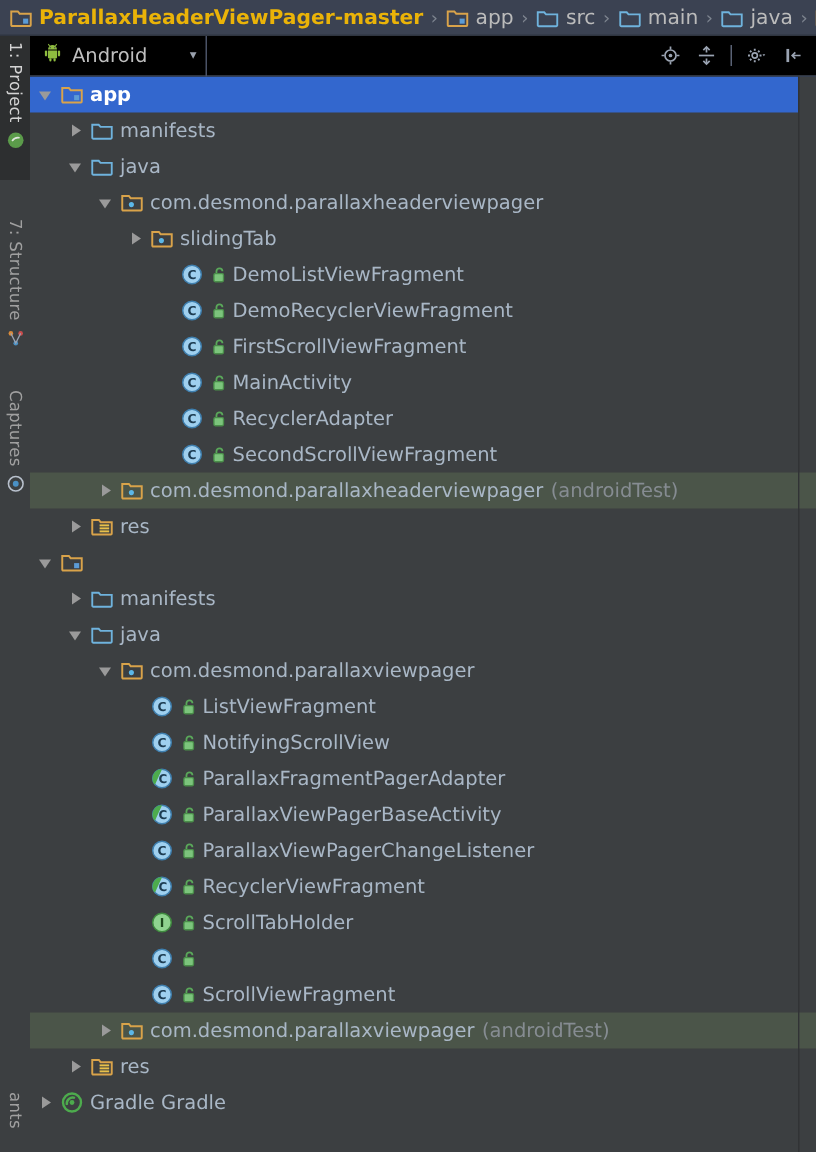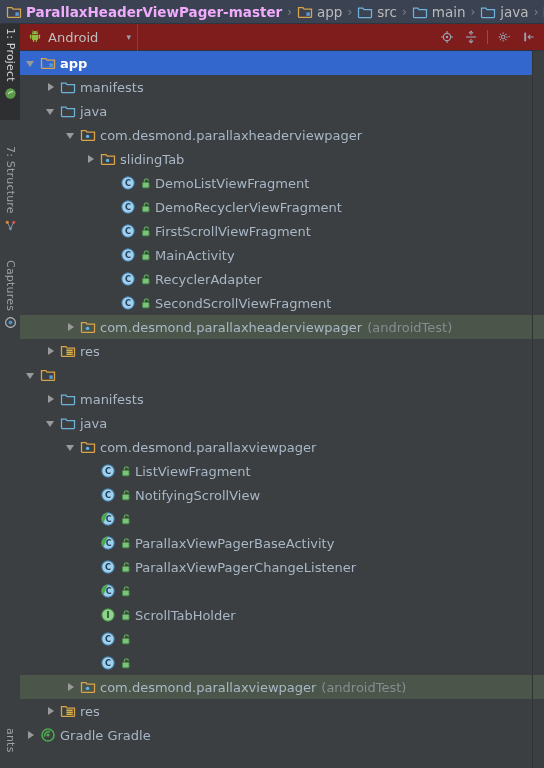--- a/index.html
+++ b/index.html
@@ -14,42 +14,42 @@
 
   
   .breadcrumb{
     position:absolute;left:0;top:0;width:544px;height:24px;
     background:#3b4252;display:flex;align-items:center;
     padding-left:6px;box-sizing:border-box;overflow:hidden;
     border-bottom:1px solid #2f3540;
   }
   .crumb{display:flex;align-items:center;flex:0 0 auto;height:24px;}
   .crumb .lbl{margin-left:4px;white-space:nowrap;color:#bbbbbb;font-size:13.5px;}
-  .crumb.first .lbl{font-weight:bold;color:#f0abfc;}
+  .crumb.first .lbl{font-weight:bold;color:#eab308;}
   .sep{color:#7d848f;margin:0 5px;font-size:12px;flex:0 0 auto;}
 
   
   .toolstrip{
     position:absolute;left:0;top:24px;width:20px;height:744px;
     background:#3c3f41;border-right:1px solid #2b2b2b;
   }
   .vtab{
     position:absolute;left:0;width:20px;
     writing-mode:vertical-rl;
     font-size:11px;color:#a0a0a0;
     white-space:nowrap;letter-spacing:0.2px;
     padding:4px 0;box-sizing:border-box;
     display:flex;align-items:center;
   }
   .vtab.active{background:#2d2f30;color:#d4d4d4;}
 
   
   .panelbar{
     position:absolute;left:20px;top:24px;width:524px;height:27px;
-    background:#7f1d1d;border-bottom:1px solid #2f3540;
+    background:#000000;border-bottom:1px solid #2f3540;
     display:flex;align-items:center;box-sizing:border-box;
   }
   .viewsel{
     display:flex;align-items:center;height:27px;padding:0 6px 0 8px;
     box-sizing:border-box;min-width:118px;
     border-right:1px solid #4a5266;
   }
   .viewsel .nm{margin-left:6px;color:#bfbfbf;font-size:13px;}
   .viewsel .caret{margin-left:auto;color:#9aa1ad;font-size:9px;}
   .tbicons{margin-left:auto;display:flex;align-items:center;gap:9px;padding-right:8px;}
@@ -419,20 +419,21 @@
         <span class="arrow none"></span>
         <svg width="16" height="16" viewBox="0 0 16 16" class="icon">
           <circle cx="8" cy="8" r="6.2" fill="#9fd0ef" stroke="#3f7fae" stroke-width="1"></circle>
           <path d="M8 1.8A6.2 6.2 0 0 0 3.3 12.2z" fill="#4dab4d"></path>
           <text x="8.6" y="11.3" font-size="8" font-family="DejaVu Sans, sans-serif" text-anchor="middle" fill="#1d3c52" font-weight="bold">C</text>
         </svg>
         <svg width="12" height="16" viewBox="0 0 12 16" class="badge">
           <path d="M4.3 7.6V5.9a2 2 0 0 1 4 0" fill="none" stroke="#5aa85a" stroke-width="1.2"></path>
           <rect x="2.6" y="7.4" width="6.4" height="5.4" rx="0.9" fill="#7cc47c" stroke="#4a8e4a" stroke-width="0.9"></rect>
         </svg>
+        <span class="label">ParallaxFragmentPagerAdapter</span>
       </div>
       <div class="row" style="padding-left: 66px;">
         <span class="arrow none"></span>
         <svg width="16" height="16" viewBox="0 0 16 16" class="icon">
           <circle cx="8" cy="8" r="6.2" fill="#9fd0ef" stroke="#3f7fae" stroke-width="1"></circle>
           <path d="M8 1.8A6.2 6.2 0 0 0 3.3 12.2z" fill="#4dab4d"></path>
           <text x="8.6" y="11.3" font-size="8" font-family="DejaVu Sans, sans-serif" text-anchor="middle" fill="#1d3c52" font-weight="bold">C</text>
         </svg>
         <svg width="12" height="16" viewBox="0 0 12 16" class="badge">
           <path d="M4.3 7.6V5.9a2 2 0 0 1 4 0" fill="none" stroke="#5aa85a" stroke-width="1.2"></path>
@@ -456,20 +457,21 @@
         <span class="arrow none"></span>
         <svg width="16" height="16" viewBox="0 0 16 16" class="icon">
           <circle cx="8" cy="8" r="6.2" fill="#9fd0ef" stroke="#3f7fae" stroke-width="1"></circle>
           <path d="M8 1.8A6.2 6.2 0 0 0 3.3 12.2z" fill="#4dab4d"></path>
           <text x="8.6" y="11.3" font-size="8" font-family="DejaVu Sans, sans-serif" text-anchor="middle" fill="#1d3c52" font-weight="bold">C</text>
         </svg>
         <svg width="12" height="16" viewBox="0 0 12 16" class="badge">
           <path d="M4.3 7.6V5.9a2 2 0 0 1 4 0" fill="none" stroke="#5aa85a" stroke-width="1.2"></path>
           <rect x="2.6" y="7.4" width="6.4" height="5.4" rx="0.9" fill="#7cc47c" stroke="#4a8e4a" stroke-width="0.9"></rect>
         </svg>
+        <span class="label">RecyclerViewFragment</span>
       </div>
       <div class="row" style="padding-left: 66px;">
         <span class="arrow none"></span>
         <svg width="16" height="16" viewBox="0 0 16 16" class="icon">
           <circle cx="8" cy="8" r="6.2" fill="#8fd38f" stroke="#3f8a3f" stroke-width="1"></circle>
           <text x="8" y="11.3" font-size="8.2" font-family="DejaVu Sans, sans-serif" text-anchor="middle" fill="#1d4a1d" font-weight="bold">I</text>
         </svg>
         <svg width="12" height="16" viewBox="0 0 12 16" class="badge">
           <path d="M4.3 7.6V5.9a2 2 0 0 1 4 0" fill="none" stroke="#5aa85a" stroke-width="1.2"></path>
           <rect x="2.6" y="7.4" width="6.4" height="5.4" rx="0.9" fill="#7cc47c" stroke="#4a8e4a" stroke-width="0.9"></rect>
@@ -490,20 +492,21 @@
       <div class="row" style="padding-left: 66px;">
         <span class="arrow none"></span>
         <svg width="16" height="16" viewBox="0 0 16 16" class="icon">
           <circle cx="8" cy="8" r="6.2" fill="#9fd0ef" stroke="#3f7fae" stroke-width="1"></circle>
           <text x="8" y="11.3" font-size="8.2" font-family="DejaVu Sans, sans-serif" text-anchor="middle" fill="#1d3c52" font-weight="bold">C</text>
         </svg>
         <svg width="12" height="16" viewBox="0 0 12 16" class="badge">
           <path d="M4.3 7.6V5.9a2 2 0 0 1 4 0" fill="none" stroke="#5aa85a" stroke-width="1.2"></path>
           <rect x="2.6" y="7.4" width="6.4" height="5.4" rx="0.9" fill="#7cc47c" stroke="#4a8e4a" stroke-width="0.9"></rect>
         </svg>
+        <span class="label">ScrollViewFragment</span>
       </div>
       <div class="row testsrc" style="padding-left: 46px;">
         <span class="arrow closed"></span>
         <svg width="16" height="16" viewBox="0 0 16 16" class="icon">
           <path d="M1.5 3.6h4.4l1.2 1.5h7.4v7.6a.6.6 0 0 1-.6.6H2.1a.6.6 0 0 1-.6-.6z" fill="none" stroke="#d9a34a" stroke-width="1.3"></path>
           <circle cx="7.6" cy="9.4" r="1.7" fill="#5bb7e8"></circle>
         </svg>
         <span class="label">com.desmond.parallaxviewpager</span>
         <span class="suffix">(androidTest)</span>
       </div>

